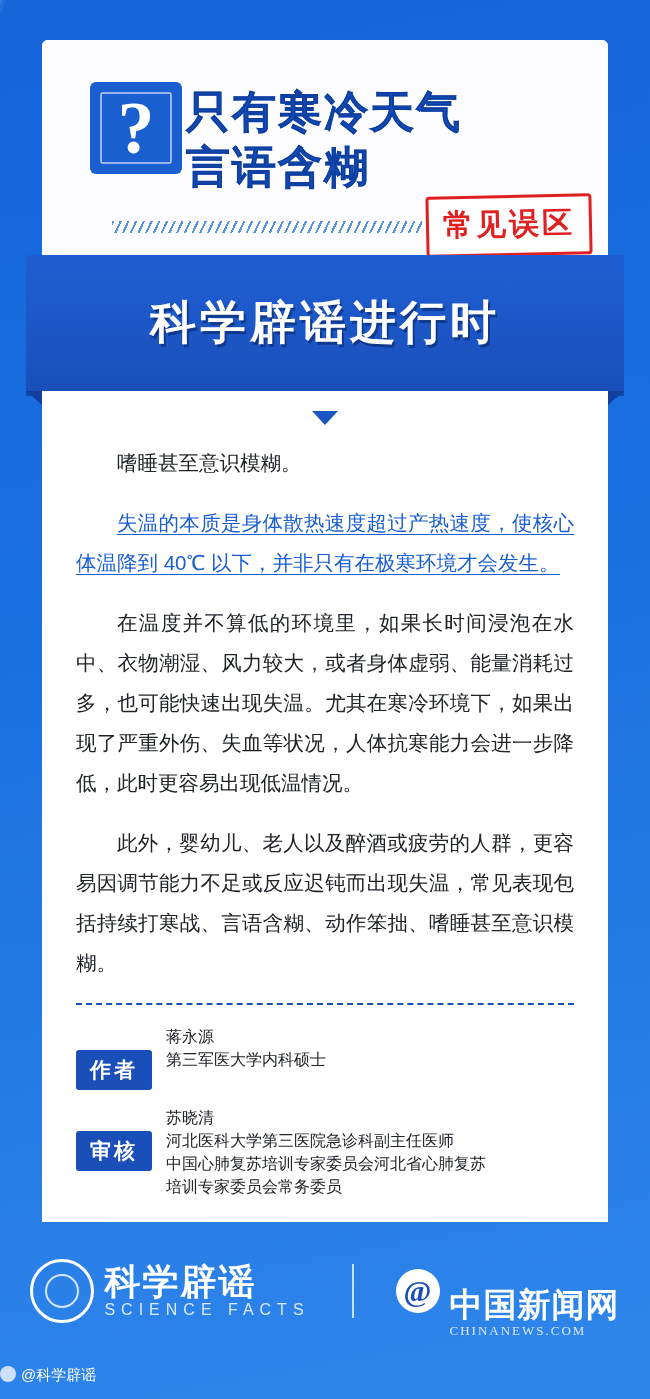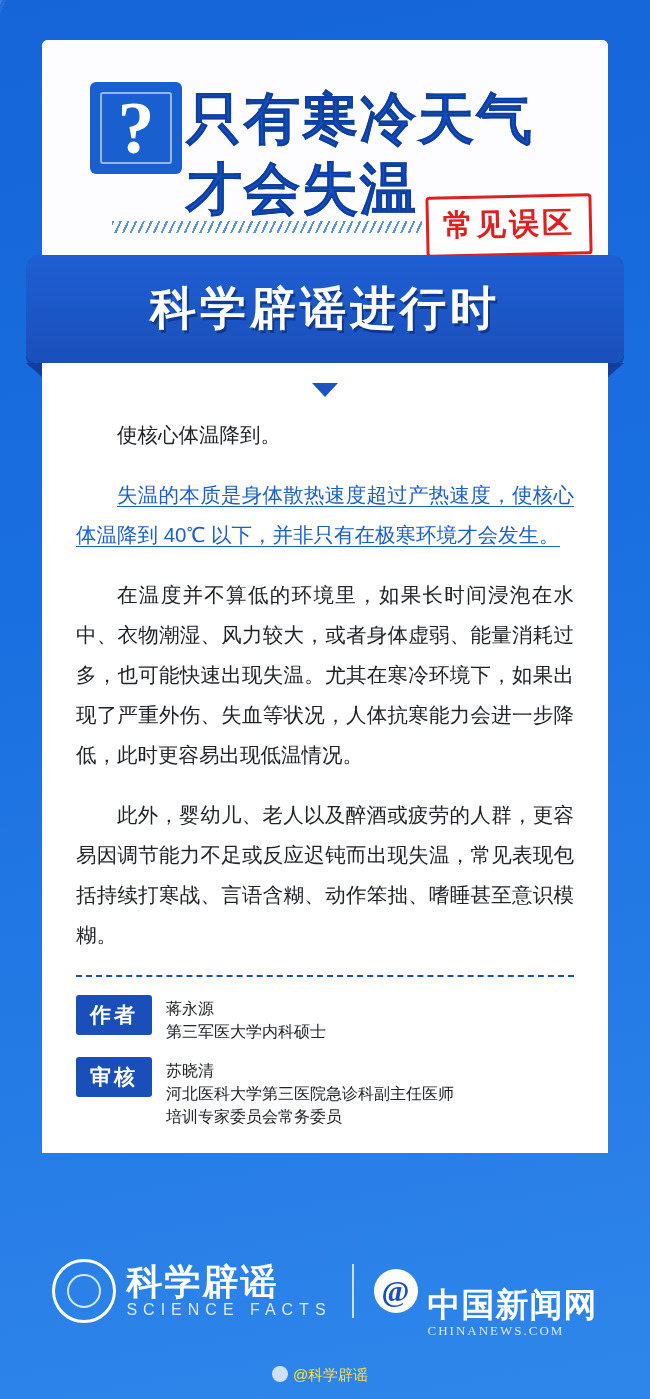--- a/index.html
+++ b/index.html
@@ -68,21 +68,21 @@
     border: 2px solid rgba(255,255,255,0.55);
     border-radius: 3px;
   }
   .title-wrap {
     margin-left: 118px;
     padding-top: 6px;
   }
   .title-line {
     font-family: "Liberation Sans", sans-serif;
     font-weight: bold;
-    font-size: 56px;
+    font-size: 44px;
     letter-spacing: 2px;
     color: #134fc0;
     line-height: 1.25;
     -webkit-text-stroke: 0.5px #0f3f9e;
   }
   .title-line.second {
     position: relative;
   }
   .stamp {
     position: absolute;
@@ -106,23 +106,23 @@
     height: 12px;
     background: repeating-linear-gradient(115deg, #3b7fe0 0 2px, #ffffff 2px 7px);
     opacity: 0.85;
   }
 
   
   .banner {
     position: relative;
     width: 598px;
     margin-left: -16px;
-    height: 108px;
+    height: 136px;
     background: linear-gradient(180deg, #1f5fd3 0%, #1a4fba 100%);
-    border-radius: 12px;
+    border-radius: 0;
     box-shadow: 0 5px 0 rgba(10,45,120,0.55);
     display: flex;
     align-items: center;
     justify-content: center;
   }
   .banner::before, .banner::after {
     content: "";
     position: absolute;
     top: 100%;
     width: 16px;
@@ -185,39 +185,40 @@
   .credit-tag {
     flex: 0 0 auto;
     background: #1a4fba;
     color: #ffffff;
     font-size: 21px;
     font-weight: bold;
     letter-spacing: 3px;
     padding: 6px 14px;
     border-radius: 3px;
     margin-right: 14px;
+    margin-top: 27px;
   }
   .credit-lines {
     font-size: 16px;
     line-height: 1.45;
     color: #20232a;
     padding-top: 2px;
   }
   .credit-lines .name { color: #20232a; }
 
   
   .footer {
     position: absolute;
     left: 0;
     right: 0;
     bottom: 60px;
     display: flex;
     align-items: center;
     justify-content: center;
-    gap: 20px;
+    gap: 42px;
   }
   .logo-left {
     display: flex;
     align-items: center;
     gap: 10px;
   }
   .logo-circle {
     width: 58px;
     height: 58px;
     border-radius: 50%;
@@ -282,22 +283,22 @@
     font-size: 13px;
     letter-spacing: 2px;
     font-family: Liberation Serif, serif;
   }
 
   .weibo {
     position: absolute;
     left: 0;
     right: 10px;
     bottom: 14px;
-    text-align: center;
-    color: #fde047;
+    text-align: left;
+    color: #ffffff;
     font-size: 15px;
   }
   .weibo .eye {
     display: inline-block;
     width: 16px;
     height: 16px;
     border-radius: 50%;
     background: #cfe0fb;
     vertical-align: -2px;
     margin-right: 5px;
@@ -307,35 +308,35 @@
 <body>
 
 <div class="bg-streaks"></div>
 
 <div class="card">
 
   <div class="header">
     <div class="qmark">?</div>
     <div class="title-wrap">
       <div class="title-line">只有寒冷天气</div>
-      <div class="title-line second">才会失温</div>
+      <div class="title-line second">言语含糊</div>
     </div>
     <div class="stamp">常见误区</div>
     <div class="hatch"></div>
   </div>
 
   <div class="banner">
     <div class="banner-text">科学辟谣进行时</div>
   </div>
 
   <div class="body">
     <div class="caret"></div>
 
     <p class="para">
-      <span>使核心体温降到。</span>
+      <span>嗜睡甚至意识模糊。</span>
     </p>
 
     <p class="para">
       <span class="hl">失温的本质是身体散热速度超过产热速度，使核心体温降到 40℃ 以下，并非只有在极寒环境才会发生。</span>
     </p>
 
     <p class="para">
       <span>在温度并不算低的环境里，如果长时间浸泡在水中、衣物潮湿、风力较大，或者身体虚弱、能量消耗过多，也可能快速出现失温。尤其在寒冷环境下，如果出现了严重外伤、失血等状况，人体抗寒能力会进一步降低，此时更容易出现低温情况。</span>
     </p>
 
@@ -352,20 +353,21 @@
         <div class="name">蒋永源</div>
         <div>第三军医大学内科硕士</div>
       </div>
     </div>
 
     <div class="credit-row">
       <div class="credit-tag">审核</div>
       <div class="credit-lines">
         <div class="name">苏晓清</div>
         <div>河北医科大学第三医院急诊科副主任医师</div>
+        <div>中国心肺复苏培训专家委员会河北省心肺复苏</div>
         <div>培训专家委员会常务委员</div>
       </div>
     </div>
   </div>
 </div>
 
 <div class="footer">
   <div class="logo-left">
     <div class="logo-circle"></div>
     <div class="logo-left-text">

